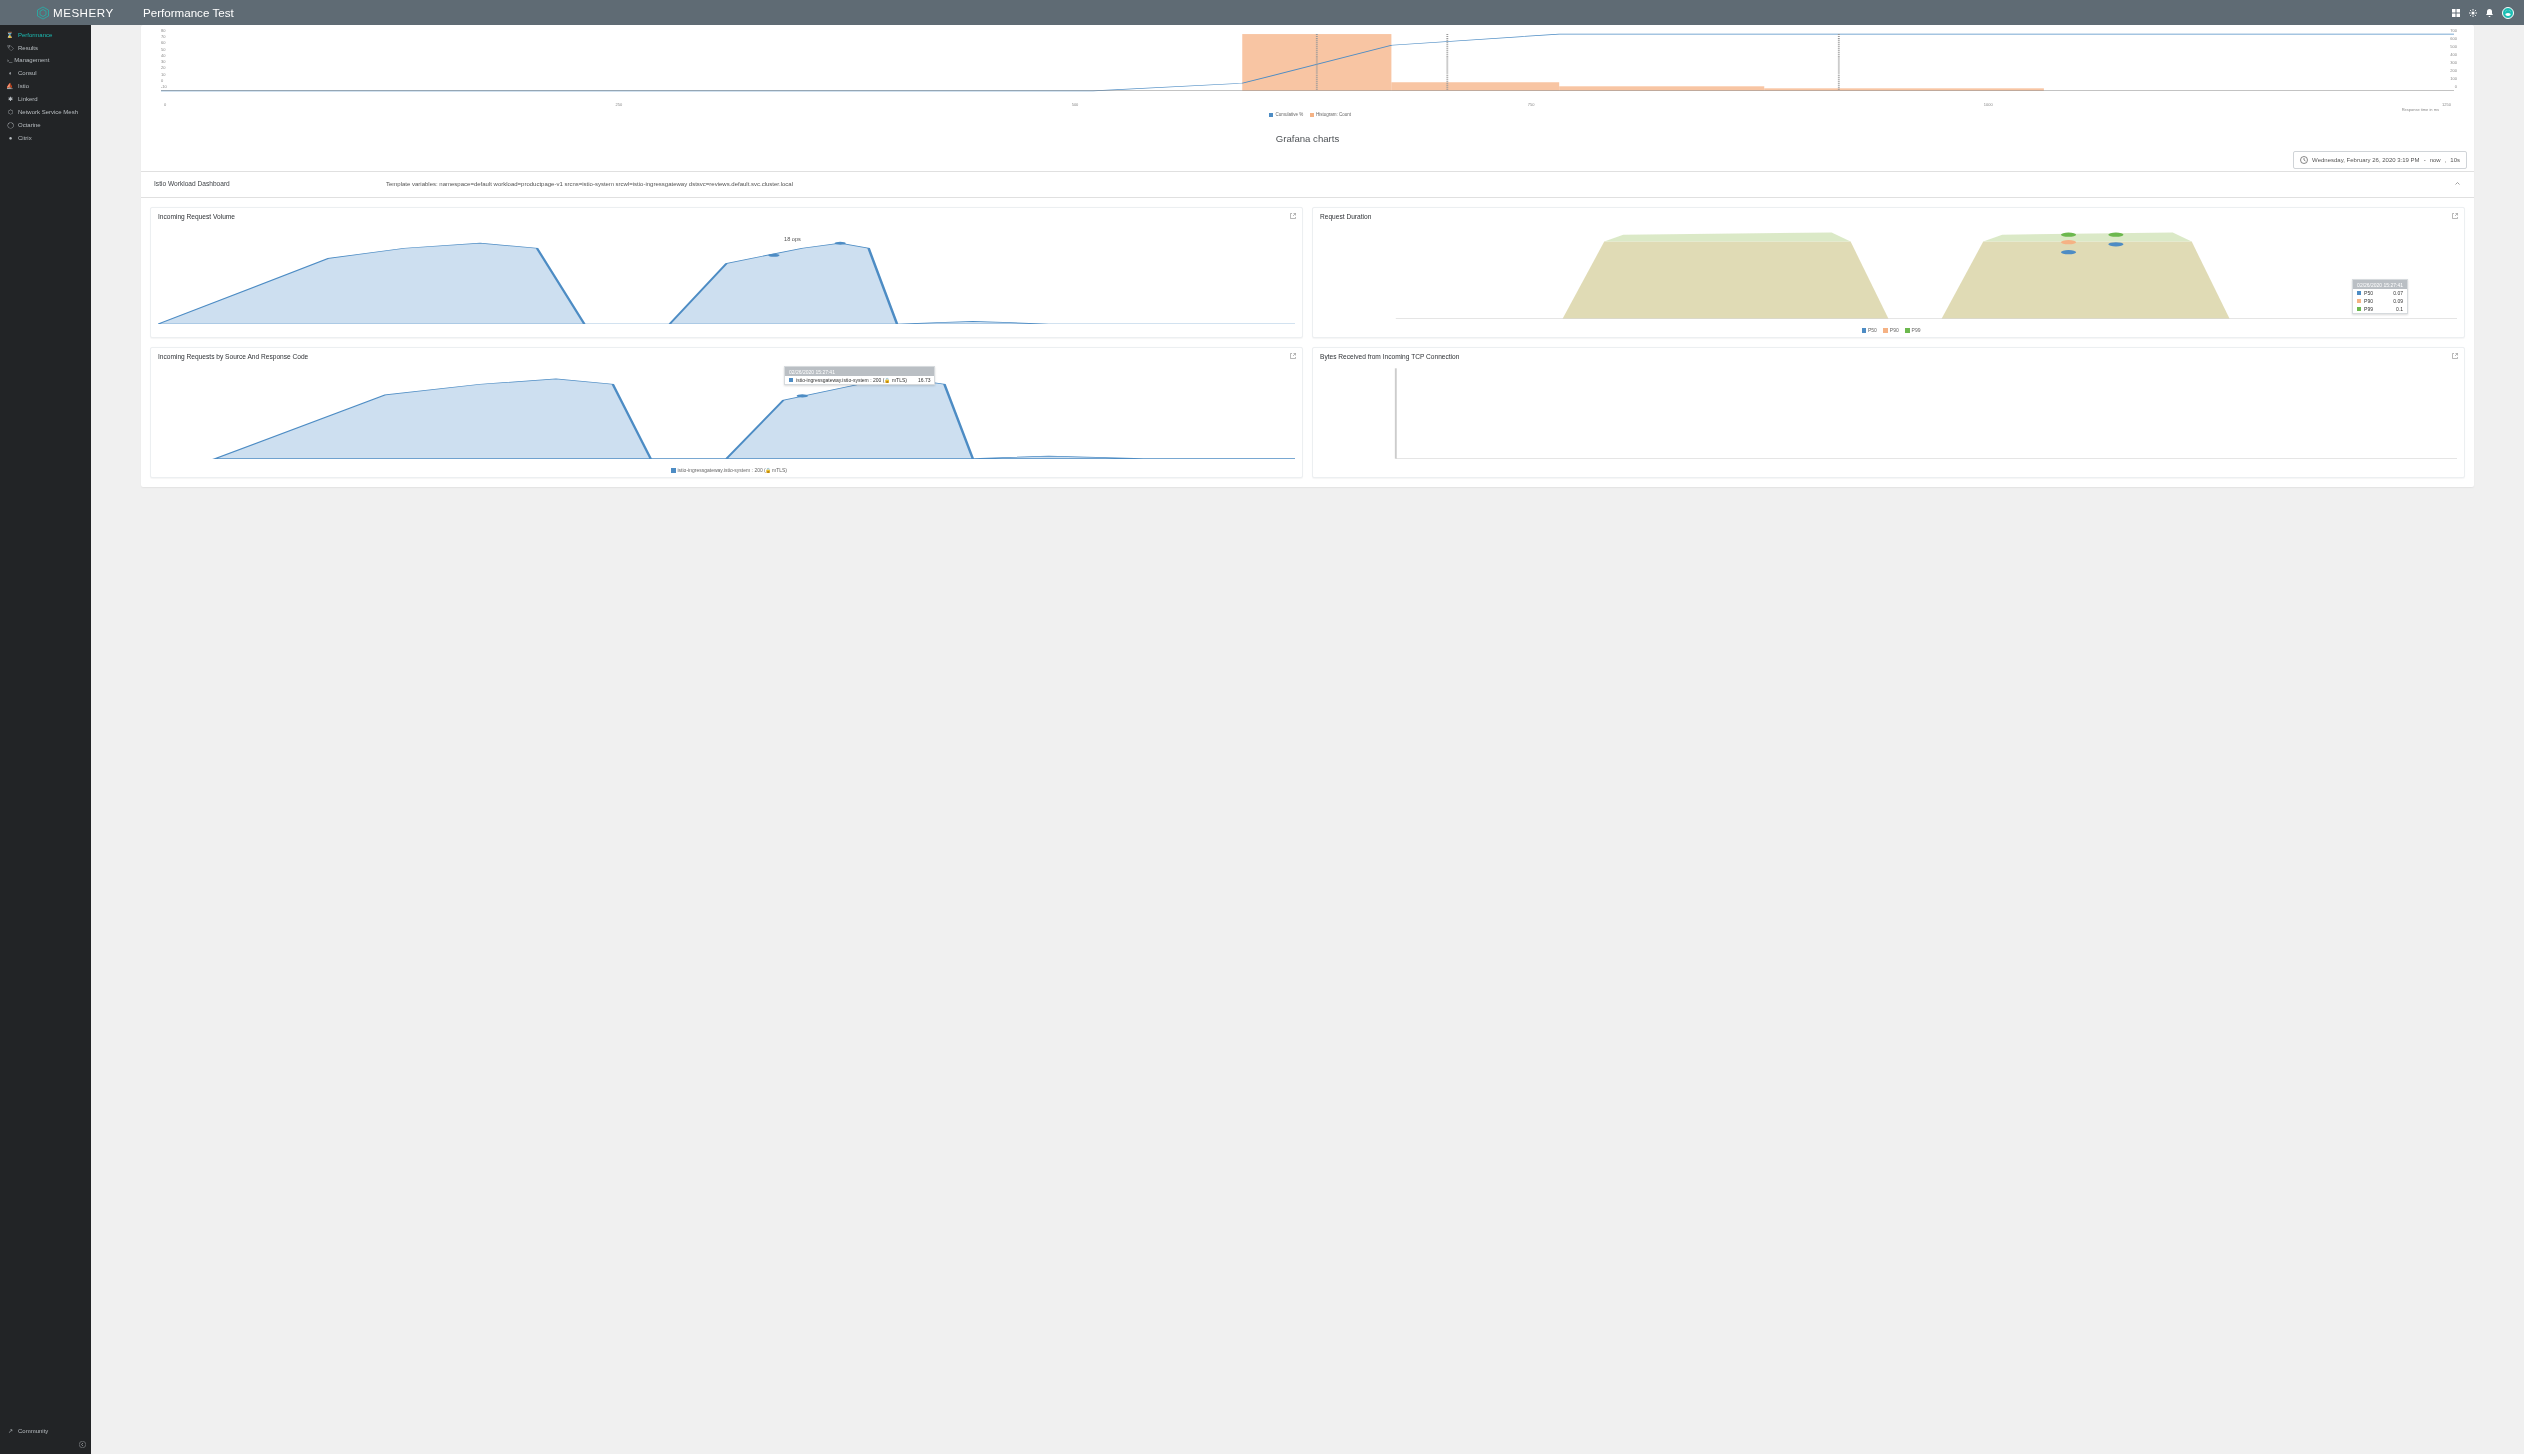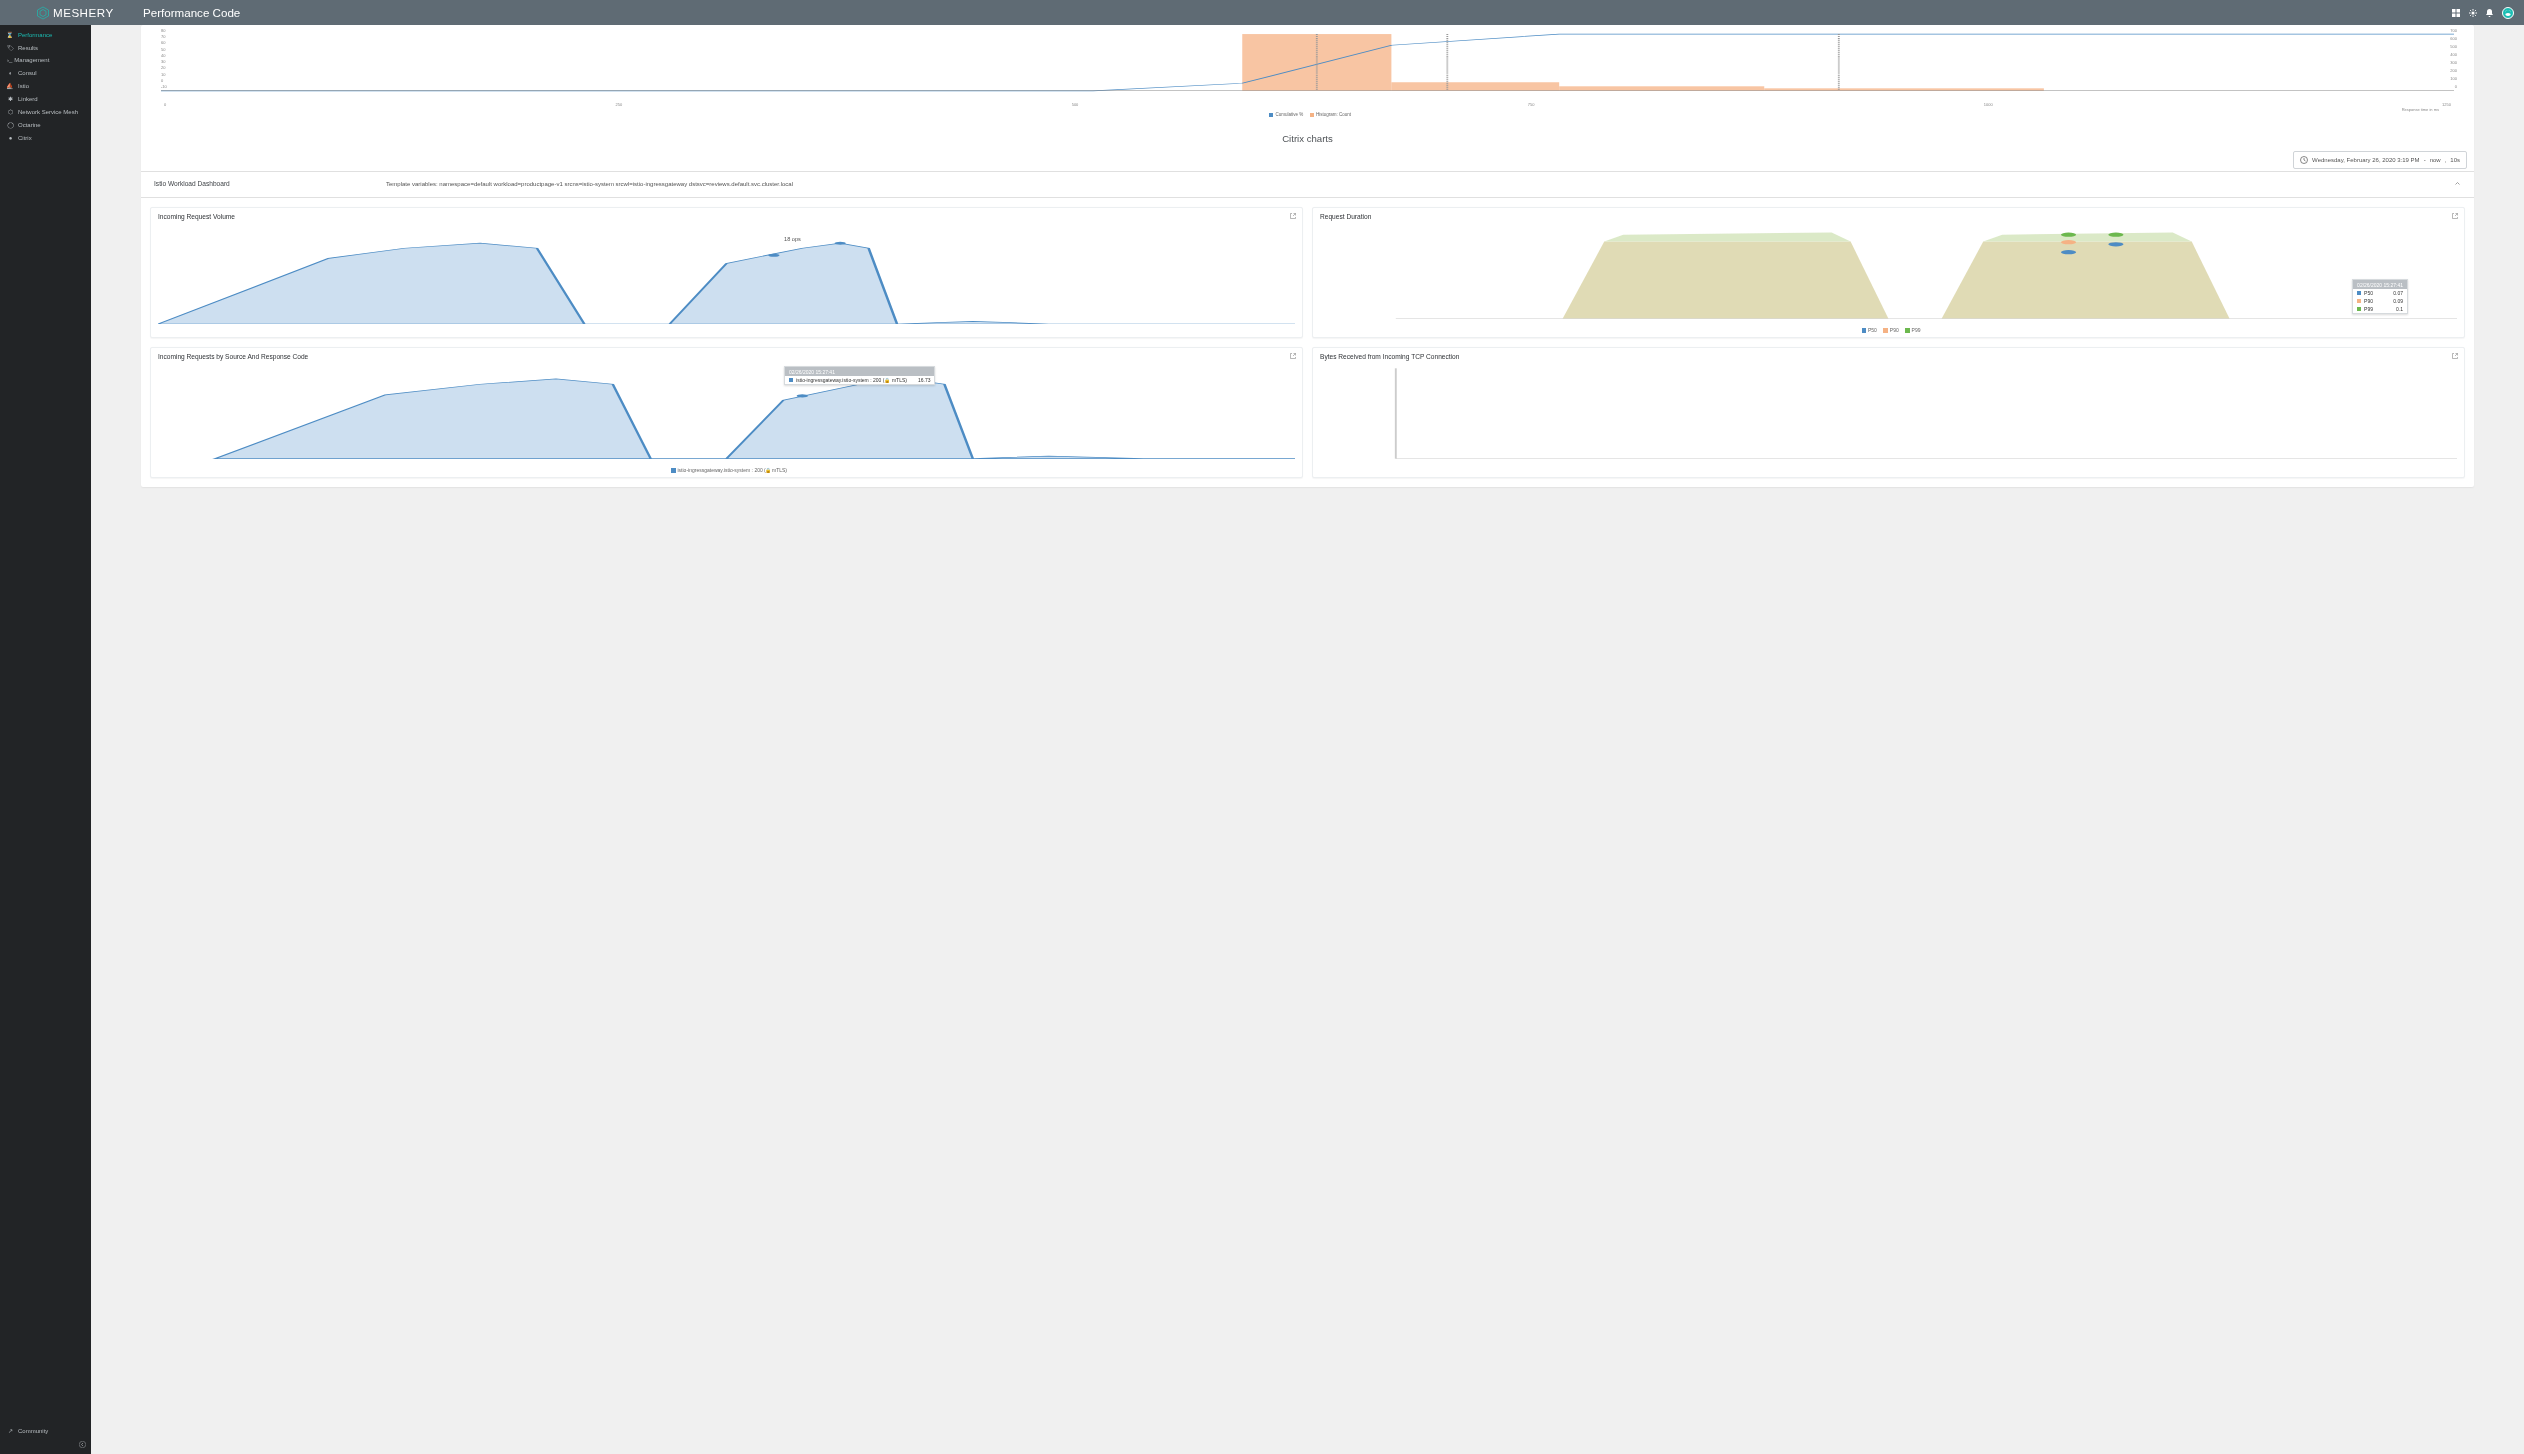--- a/index.html
+++ b/index.html
@@ -78,21 +78,21 @@
 <div class="topbar">
   <div class="logo">
     <svg width="14" height="14" viewBox="0 0 28 28">
       <g fill="none" stroke="#1bbdb3" stroke-width="1.4">
         <polygon points="14,2 25,8 25,20 14,26 3,20 3,8"></polygon>
         <polygon points="14,7 20,10.5 20,17.5 14,21 8,17.5 8,10.5"></polygon>
       </g>
     </svg>
     <span>MESHERY</span>
   </div>
-  <span class="title">Performance Code</span>
+  <span class="title">Performance Test</span>
   <div class="top-icons">
     <svg width="8" height="8" viewBox="0 0 16 16" fill="#fff">
         <rect x="0" y="0" width="7" height="7"></rect>
         <rect x="9" y="0" width="7" height="7"></rect>
         <rect x="0" y="9" width="7" height="7"></rect>
         <rect x="9" y="9" width="7" height="7"></rect>
       </svg>
     <svg width="8" height="8" viewBox="0 0 16 16" fill="#fff">
         <circle cx="8" cy="8" r="3"></circle>
         <path d="M8 0v3M8 13v3M0 8h3M13 8h3M2.3 2.3l2.1 2.1M11.6 11.6l2.1 2.1M2.3 13.7l2.1-2.1M11.6 4.4l2.1-2.1" stroke="#fff" stroke-width="2"></path>
@@ -204,21 +204,21 @@
             <span>1000</span>
             <span>1250</span>
         </div>
         <div class="histo-cap">Response time in ms</div>
         <div class="histo-legend">
           <span class="legend-sw" style="background:#4d8cc4"></span><span>Cumulative %</span>
           <span class="legend-sw" style="background:#f5b284"></span><span>Histogram: Count</span>
         </div>
       </div>
 
-      <div class="section-title">Citrix charts</div>
+      <div class="section-title">Grafana charts</div>
 
       <div class="timer-row">
         <div class="pill">
           <svg width="8" height="8" viewBox="0 0 16 16" fill="none" stroke="#555" stroke-width="1.4">
               <circle cx="8" cy="8" r="7"></circle>
               <path d="M8 4v4l3 2"></path>
             </svg>
           <span>Wednesday, February 26, 2020 3:19 PM</span>
           <span>-</span>
           <span>now</span>

